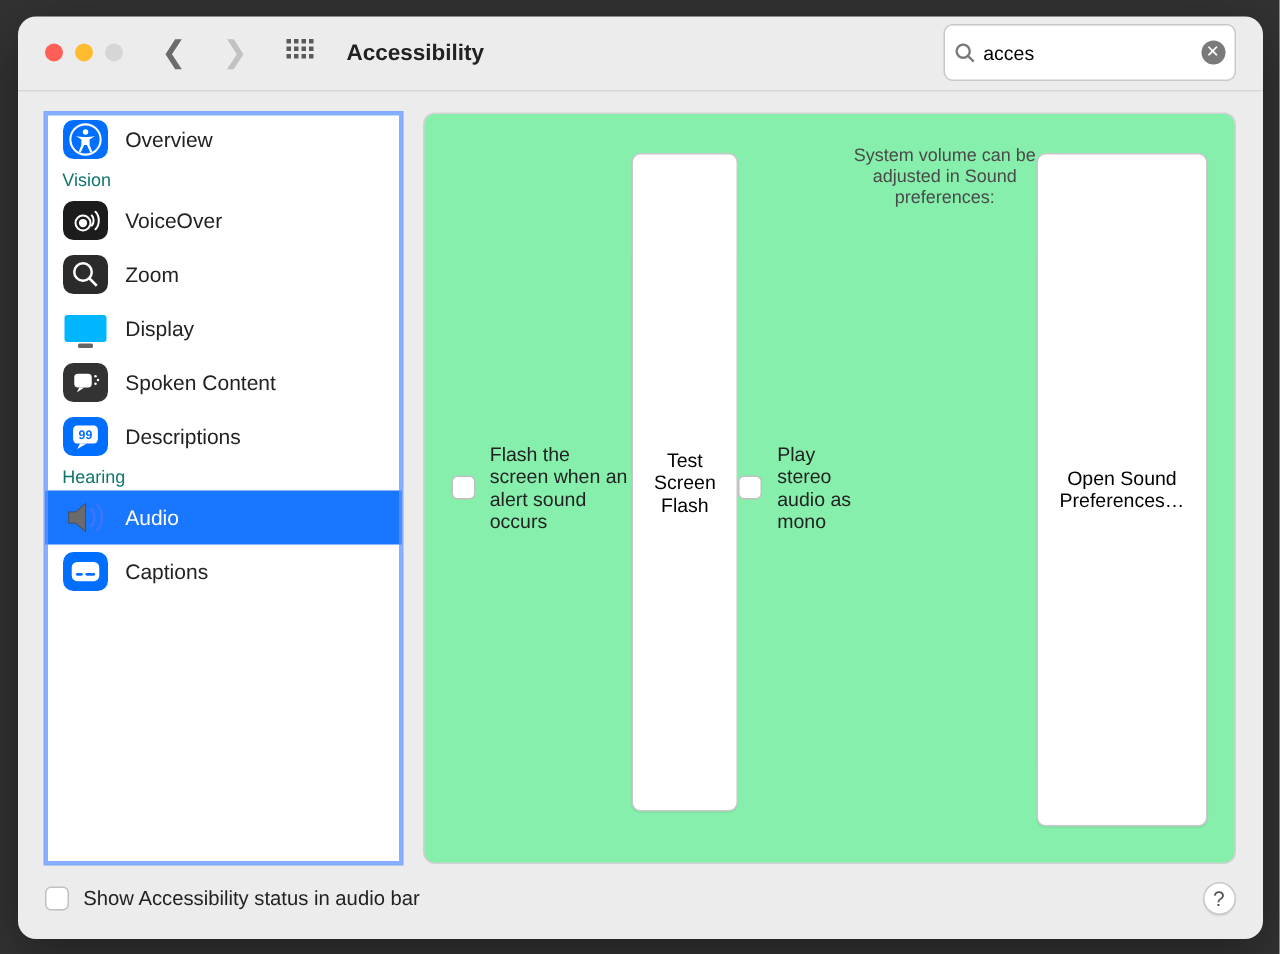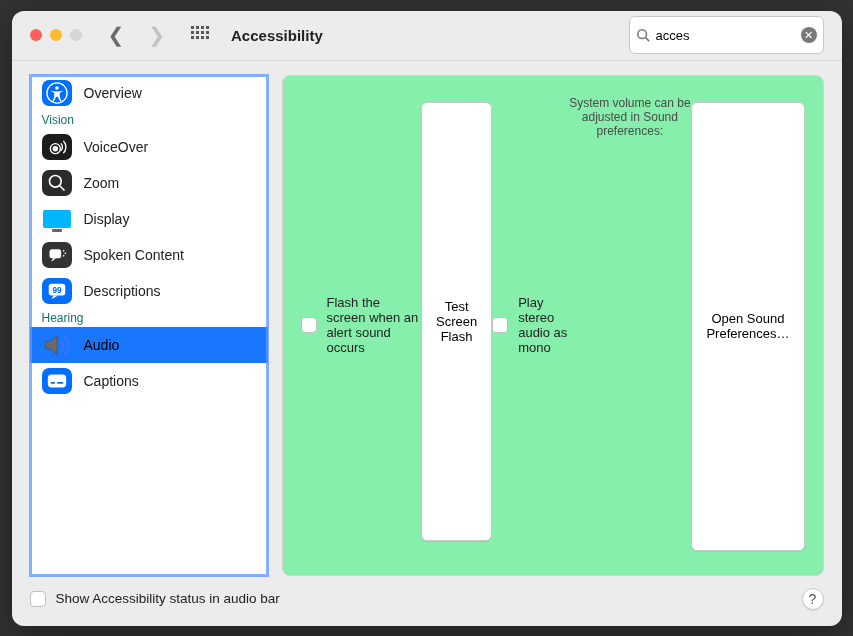--- a/index.html
+++ b/index.html
@@ -81,21 +81,21 @@
   .section-label {
     padding: 2px 10px 2px 12px;
     font-size: 12px;
     color: #0f766e;
   }
   .item {
     display: flex; align-items: center; gap: 12px;
     padding: 5px 10px 5px 12px;
     cursor: default;
   }
-  .item.selected { background: #1976ff; color: #000000; }
+  .item.selected { background: #1976ff; color: #ffffff; }
   .item .label { font-size: 14px; }
   .icon-box { width: 30px; height: 26px; border-radius: 7px; display:flex; align-items:center; justify-content:center; flex:none;}
   .ic-blue { background: #006fff; }
   .ic-black { background: #1c1c1c; }
   .ic-dark { background: #2b2b2b; }
   .ic-dkgray{ background:#333; }
   .ic-trans { background: transparent; }
   .monitor { width: 28px; height: 18px; background: #00b7ff; border-radius: 2px; position: relative;}
   .monitor::after { content:""; position:absolute; bottom:-4px; left:50%; transform:translateX(-50%); width:10px; height:3px; background:#666; border-radius:1px;}
   .panel {

